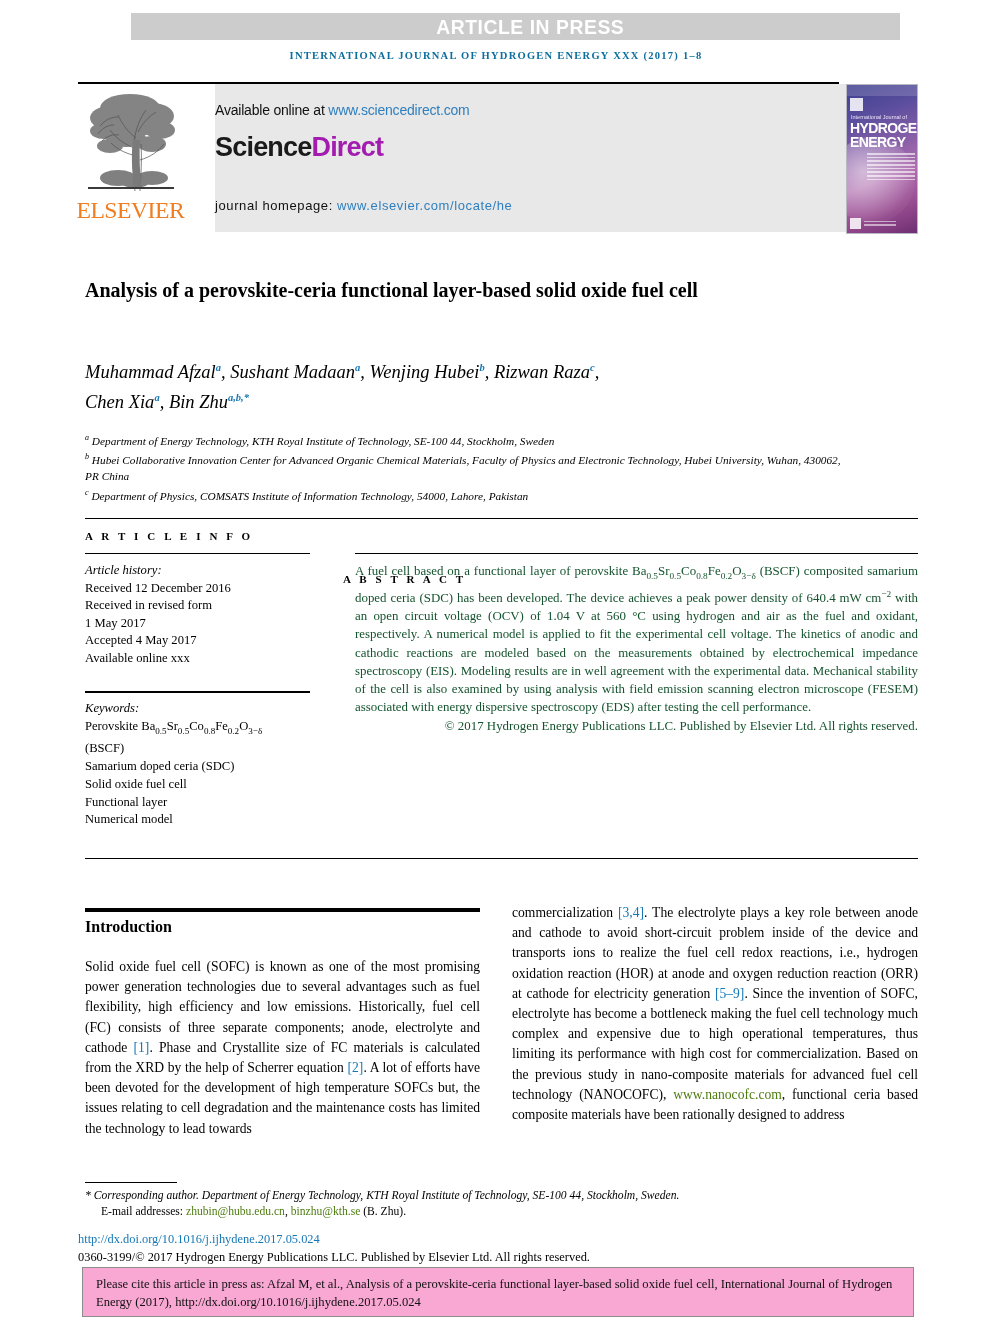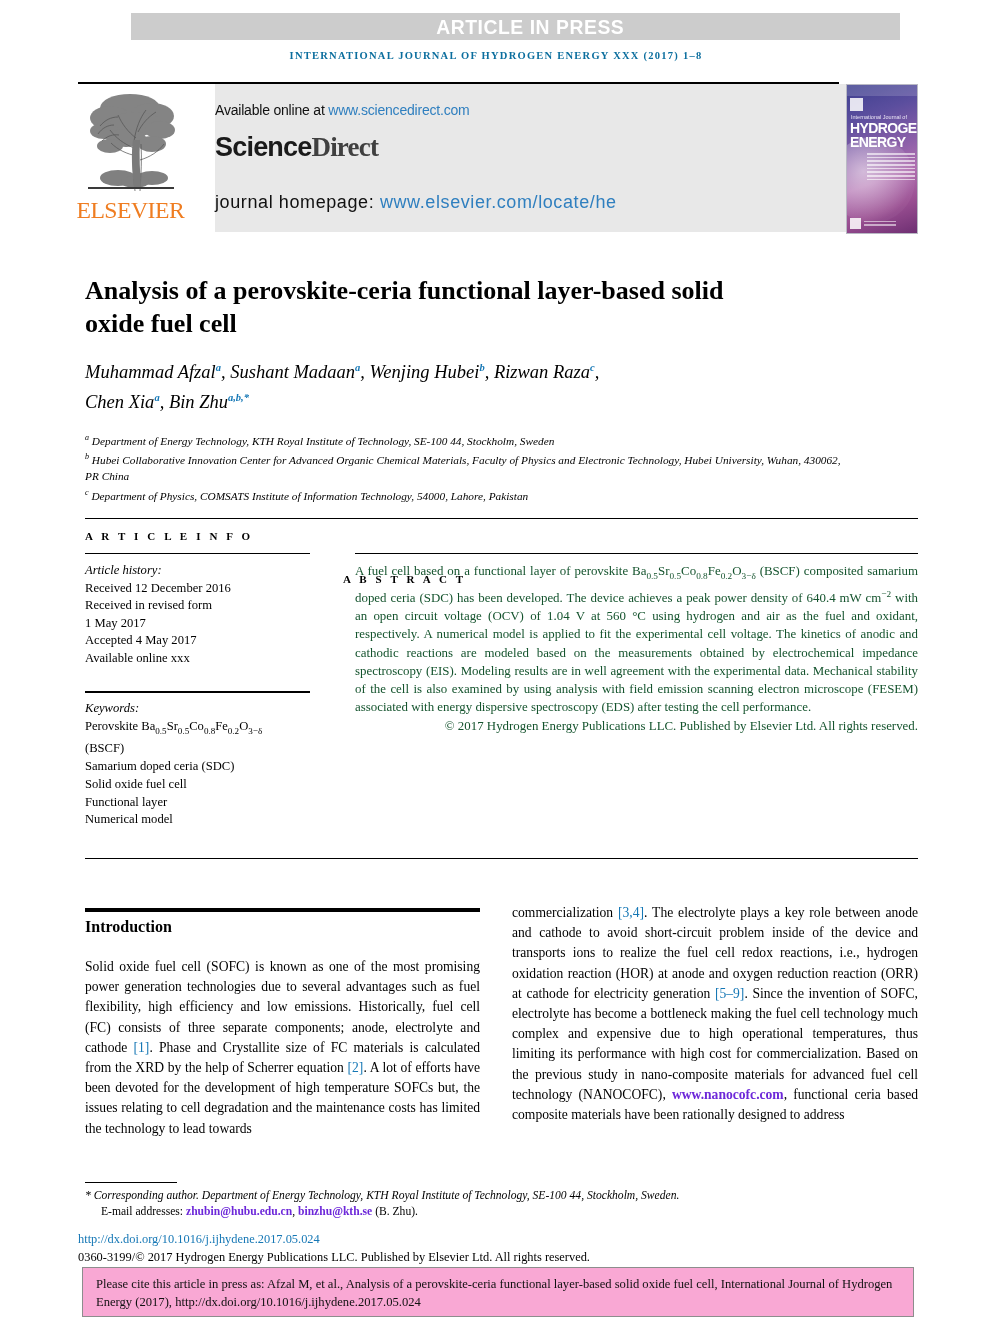--- a/index.html
+++ b/index.html
@@ -119,26 +119,26 @@
     color: #2f7fbf;
   }
   .sd-brand {
     margin-top: 14px;
     font-family: "Liberation Sans", sans-serif;
     font-size: 27px;
     font-weight: bold;
     letter-spacing: -0.8px;
   }
   .sd-brand .sd-sci { color: #1a1a1a; }
-  .sd-brand .sd-dir { color: #404040; font-family: Liberation Serif, serif; }
+  .sd-brand .sd-dir { color: #a21caf; }
   .sd-home {
     position: absolute;
     bottom: 19px;
     font-family: "Liberation Sans", sans-serif;
-    font-size: 18px;
+    font-size: 13px;
     letter-spacing: 0.6px;
     color: #111111;
   }
   .sd-home .lnk { color: #2f7fbf; letter-spacing: 0.6px; }
 
   
   .cover {
     position: absolute;
     left: 768px;
     top: 0px;
@@ -230,21 +230,21 @@
   }
 
   
   .title {
     position: absolute;
     left: 85px;
     top: 263px;
     width: 700px;
     font-family: "Liberation Serif", serif;
     font-weight: bold;
-    font-size: 26px;
+    font-size: 20px;
     line-height: 33px;
     color: #000000;
     margin-top: 11px;
   }
 
   
   .authors {
     position: absolute;
     left: 85px;
     top: 355px;
@@ -366,21 +366,21 @@
     left: 512px;
     top: 903px;
     width: 406px;
     font-family: "Liberation Serif", serif;
     font-size: 13.6px;
     line-height: 20.2px;
     text-align: justify;
   }
   .col-left p, .col-right p { margin: 0; }
   .ref { color: #1577b5; }
-  .weblink { color: #6d28d9; font-weight: bold; }
+  .weblink { color: #4d7c0f; }
 
   
   .foot-rule {
     position: absolute;
     left: 85px;
     top: 1182px;
     width: 92px;
     height: 1px;
     background: #000000;
   }

